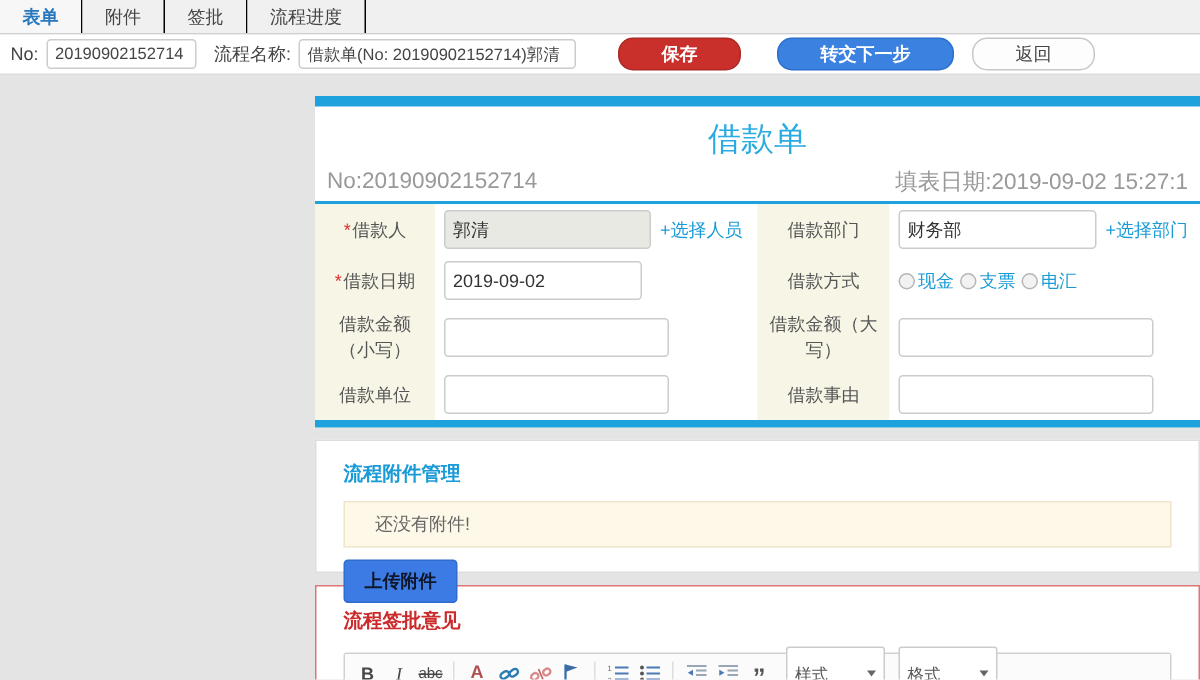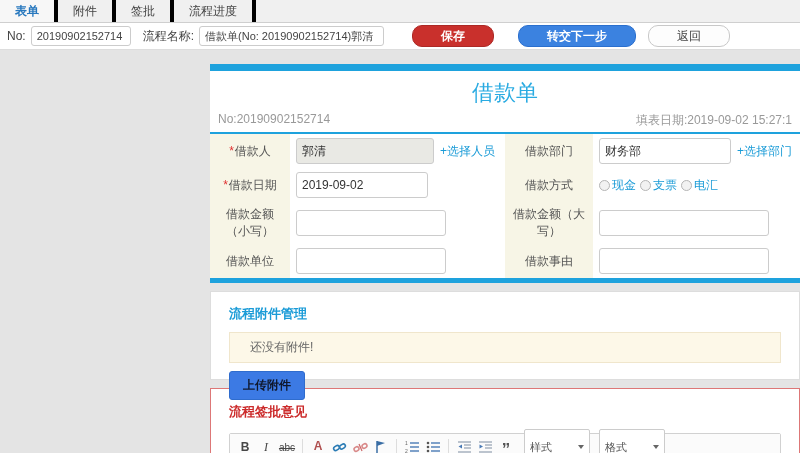--- a/index.html
+++ b/index.html
@@ -2,21 +2,21 @@
 <html><head>
 <meta charset="utf-8">
 <style>
   * { margin:0; padding:0; box-sizing:border-box; }
   html,body { width:800px; height:453px; overflow:hidden; background:#e4e4e4;
     font-family:"Liberation Sans","DejaVu Sans",sans-serif; font-size:12px; color:#333; }
 
   
   .tabbar { height:23px; background:#f0f0f0; border-bottom:1px solid #cfcfcf; display:flex; }
   .tab { padding:0 15px; line-height:22px; font-size:12px; color:#444;
-    border-right:4px solid #000000; cursor:pointer; background:#f0f0f0; }
+    border-right:1px solid #000000; cursor:pointer; background:#f0f0f0; }
   .tab.active { color:#2878be; background:#f7f7f7; font-weight:bold; }
 
   
   .cmdbar { height:27px; background:#fff; border-bottom:1px solid #ddd;
     display:flex; align-items:center; padding-left:7px; }
   .cmdbar label { font-size:12px; color:#444; margin-right:5px; }
   .cmd-input { height:20px; border:1px solid #ccc; border-radius:3px; padding:0 5px;
     font-size:11px; color:#444; font-family:inherit; }
   .no-input { width:100px; }
   .name-input { width:185px; }
@@ -30,21 +30,21 @@
   
   .content { padding-left:210px; padding-top:14px; }
   .panel { background:#fff; }
 
   
   .form-panel { position:relative; }
   .panel-topbar { height:7px; background:#1ea2dd; }
   .panel-bottombar { height:5px; background:#1ea2dd; }
   .form-title { text-align:center; color:#2aabe2; font-size:22px; padding:7px 0 2px 0; }
   .form-meta { display:flex; justify-content:space-between; padding:2px 8px 3px 8px;
-    font-size:12px; color:#999; white-space:nowrap; }
+    font-size:15px; color:#999; white-space:nowrap; }
   .blue-line { height:2px; background:#1ea2dd; }
 
   .fgrid { display:grid; grid-template-columns:80px 215px 88px 1fr; }
   .lcell { background:#f7f5e6; color:#555; font-size:12px; display:flex;
     align-items:center; justify-content:center; text-align:center; padding:4px 6px; line-height:17px; }
   .fcell { background:#fff; display:flex; align-items:center; padding:4px 6px; }
   .req { color:#e03030; margin-right:1px; }
   .f-input { height:22px; border:1px solid #ccc; border-radius:3px; padding:12px 5px;
     font-size:12px; color:#333; font-family:inherit; background:#fff; }
   .f-input.ro { background:#e9e9e4; width:138px; }

